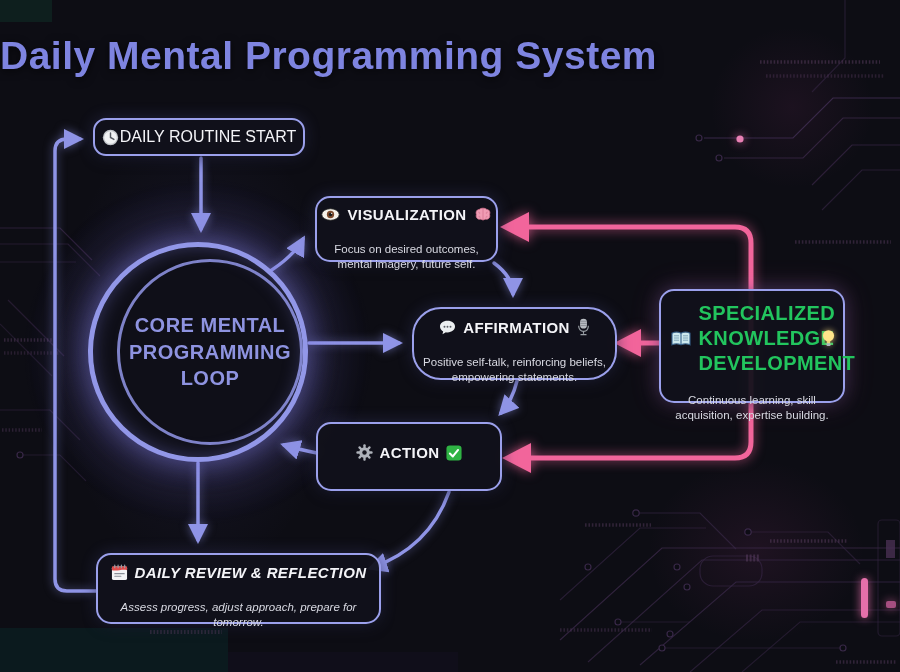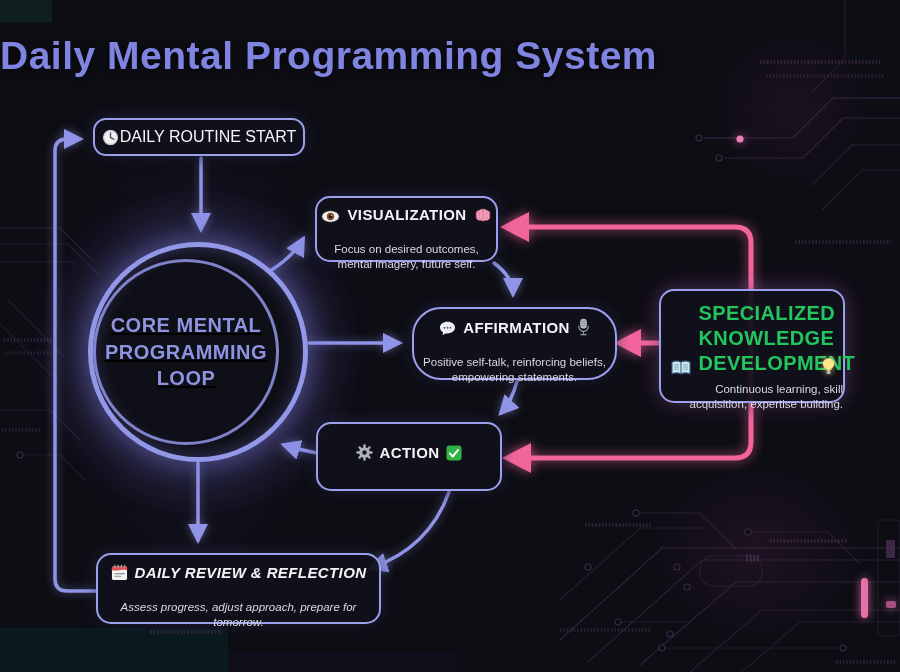--- a/index.html
+++ b/index.html
@@ -24,47 +24,47 @@
   }
 
   .node{
     position:absolute;box-sizing:border-box;text-align:center;
     background:rgba(17,17,27,.94);
     border:2px solid #9ba0ec;border-radius:15px;
     box-shadow:0 0 16px rgba(120,125,220,.22),0 4px 14px rgba(0,0,0,.45);
     color:#f4f4f8;
   }
   .node-title{
-    display:flex;align-items:flex-end;justify-content:center;gap:7px;
+    display:flex;align-items:center;justify-content:center;gap:7px;
     font-weight:700;font-size:15px;letter-spacing:.4px;color:#f4f4f8;
   }
   .node-desc{
     font-size:11.5px;line-height:1.32;color:#d8d9e2;margin-top:19px;
   }
 
   #node-start{left:93px;top:118px;width:212px;height:38px;border-radius:13px;
     display:flex;align-items:center;justify-content:center;gap:1px;}
   #node-visualization{left:315px;top:196px;width:183px;height:66px;padding-top:8px;}
   #node-affirmation{left:412px;top:307px;width:205px;height:73px;padding-top:9px;border-radius:29px;}
   #node-action{left:316px;top:422px;width:186px;height:69px;padding-top:20px;}
   #node-review{left:96px;top:553px;width:285px;height:71px;padding-top:9px;font-style:italic;}
 
   #node-knowledge{
     left:659px;top:289px;width:186px;height:114px;padding-top:10px;
     box-shadow:0 0 18px rgba(140,130,230,.25),0 0 30px rgba(240,100,160,.18),0 4px 14px rgba(0,0,0,.45);
   }
   #node-knowledge .node-title{color:#22c55e;font-size:20px;line-height:1.25;}
   #node-knowledge .k-label{width:116px;}
-  #node-knowledge .node-desc{margin-top:6px;text-align:right;}
+  #node-knowledge .node-desc{margin-top:17px;}
 
   #core-circle{
     position:absolute;left:88px;top:242px;width:220px;height:220px;border-radius:50%;
     border:5px solid #9297e8;background:#0f0f18;box-sizing:border-box;
     box-shadow:0 0 28px rgba(130,130,230,.5),0 0 60px rgba(130,120,220,.28),inset 0 0 18px rgba(130,130,230,.35);
-    display:flex;align-items:center;justify-content:flex-start;text-decoration:underline;
+    display:flex;align-items:center;justify-content:flex-end;
   }
   #core-inner{
     width:186px;height:186px;border-radius:50%;
     border:3px solid rgba(146,151,232,.85);box-sizing:border-box;
     display:flex;align-items:center;justify-content:center;
   }
   #core-label{
     width:176px;text-align:center;color:#8e93e0;font-weight:800;
     font-size:20px;line-height:1.32;letter-spacing:.5px;
   }

